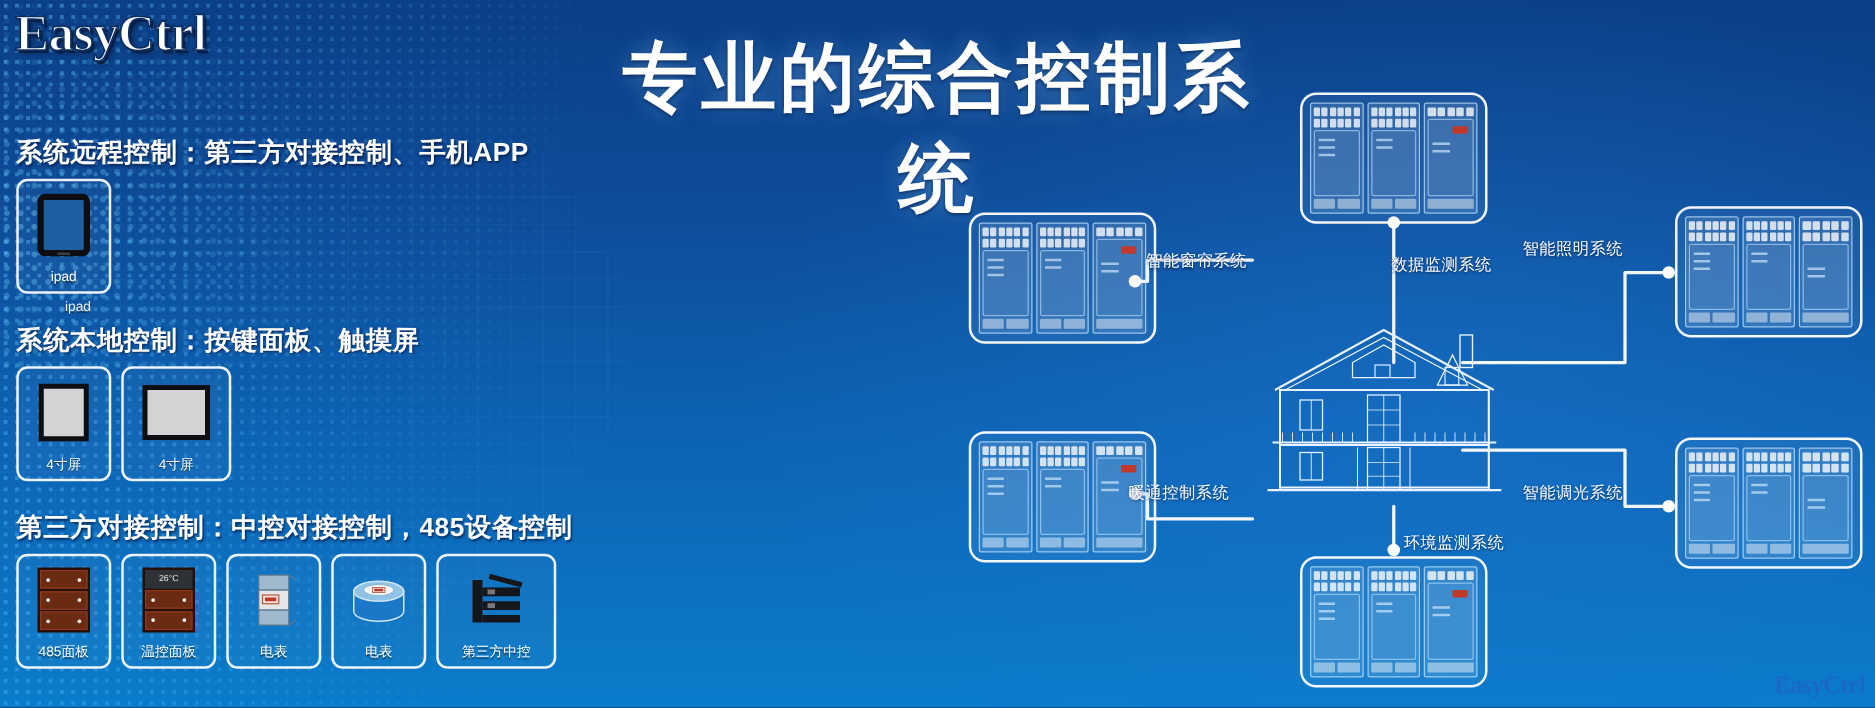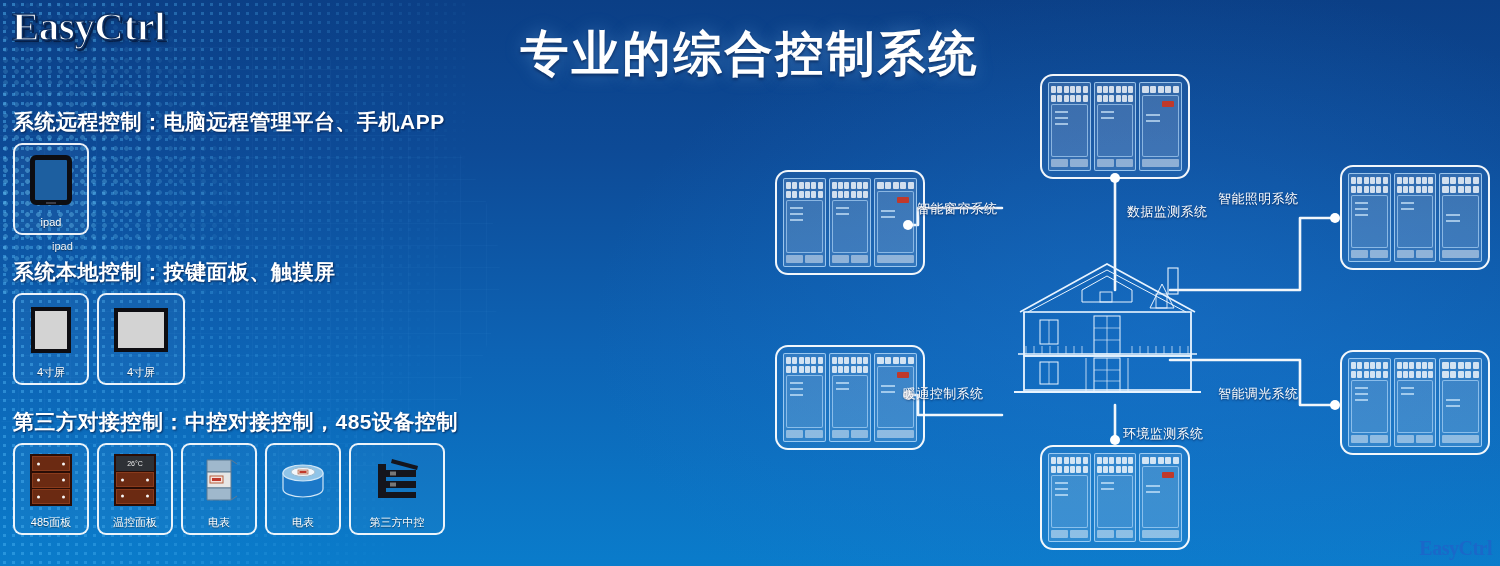--- a/index.html
+++ b/index.html
@@ -53,21 +53,21 @@
     font-weight: bold; font-size: 41px; letter-spacing: -.5px;
     color: #ffffff;
     -webkit-text-stroke: 1.4px #0b2f63;
     text-shadow: 2px 2px 0 rgba(6,30,70,.95), 3px 3px 4px rgba(0,0,0,.35);
   }
 
   
   #main-title {
     position: absolute; left: 470px; top: 22px; width: 560px;
     text-align: center;
-    font-size: 48px; font-weight: bold; letter-spacing: 3px;
+    font-size: 60px; font-weight: bold; letter-spacing: 3px;
     color: #ffffff;
     text-shadow: 0 2px 3px rgba(0,20,60,.55), 0 0 18px rgba(150,210,255,.35);
   }
 
   
   .section { position: absolute; left: 0; width: 460px; }
   .sec-title {
     font-size: 21px; font-weight: bold; color: #ffffff;
     letter-spacing: .5px; padding-left: 13px;
     text-shadow: 1px 1px 2px rgba(0,20,60,.75);
@@ -169,21 +169,21 @@
 
   <div id="globe"></div>
   <div id="dots"></div>
   <div id="dots2"></div>
 
   <div id="logo">EasyCtrl</div>
 
   <div id="main-title">专业的综合控制系统</div>
 
   <div class="section" style="top:108px;">
-    <div class="sec-title">系统远程控制：电脑远程管理平台、手机APP</div>
+    <div class="sec-title">系统远程控制：第三方对接控制、手机APP</div>
     <div class="card-row">
 
       <div class="dev-card">
         <div class="art">
             <div class="ipad"></div>
           </div>
         <div class="cap">ipad</div>
       </div>
 
 
@@ -813,21 +813,21 @@
             <i style="top:18px"></i>
             <i style="top:24px"></i>
           </div>
           <div class="mod-foot">
             <span></span>
           </div>
         </div>
     </div>
 
     <div class="node-label" style="left:177px; top:140px;">智能窗帘系统</div>
-    <div class="node-label" style="left:387px; top:143px;">数据监测系统</div>
+    <div class="node-label" style="left:373px; top:143px;">数据监测系统</div>
     <div class="node-label" style="left:478px; top:130px;">智能照明系统</div>
     <div class="node-label" style="left:163px; top:325px;">暖通控制系统</div>
     <div class="node-label" style="left:383px; top:365px;">环境监测系统</div>
     <div class="node-label" style="left:478px; top:325px;">智能调光系统</div>
 
   </div>
 
   <div id="watermark">EasyCtrl</div>
 
 </div>

